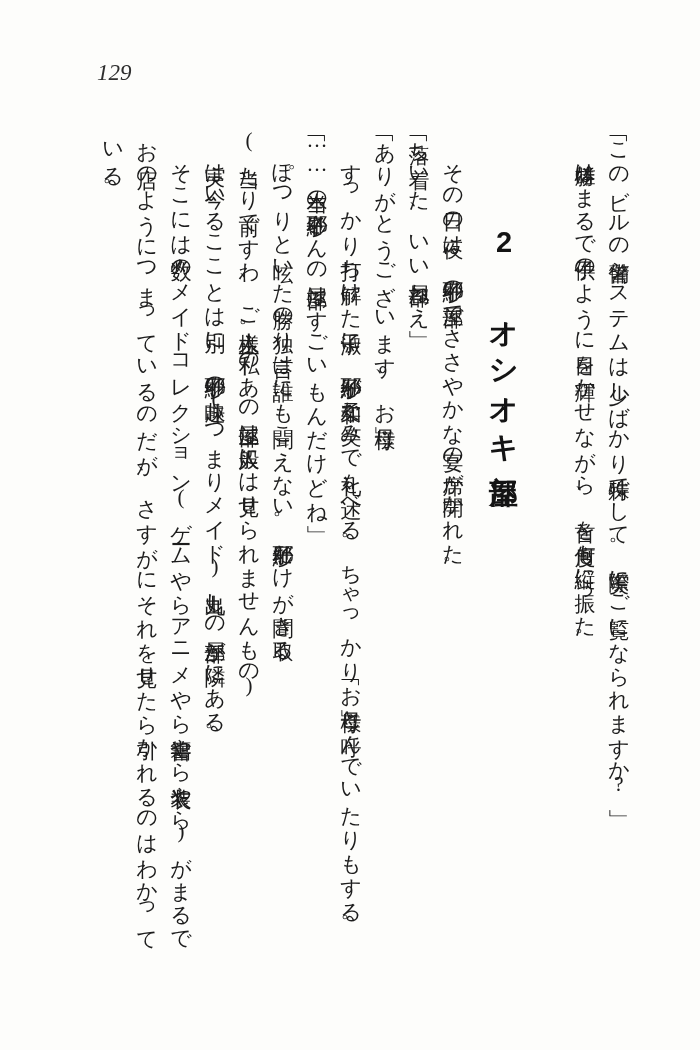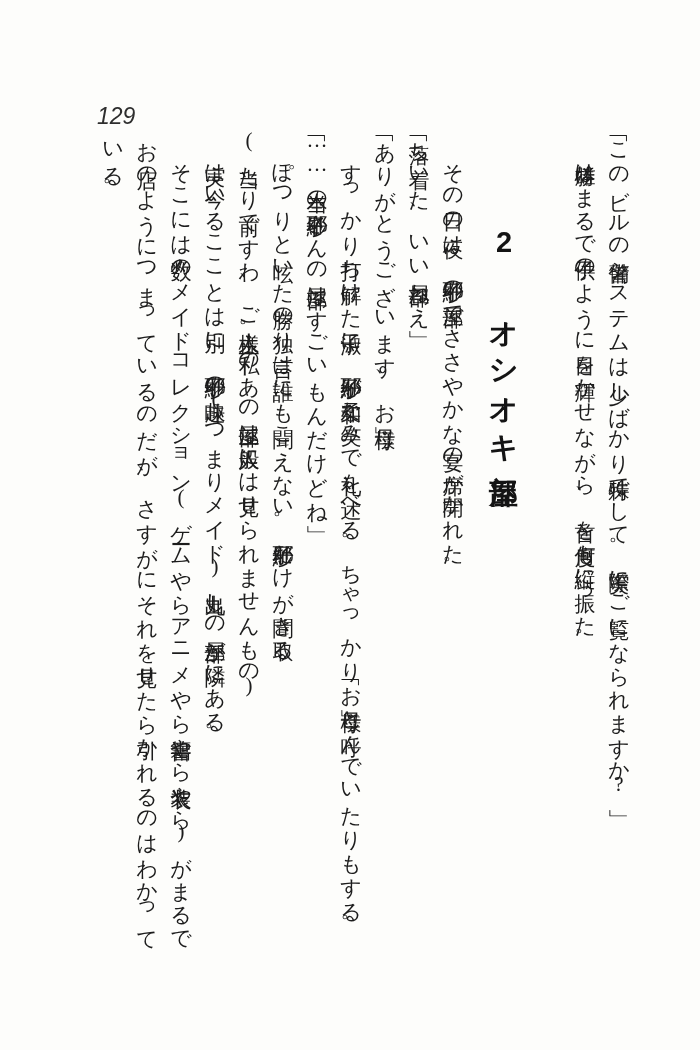--- a/index.html
+++ b/index.html
@@ -14,22 +14,21 @@
     color: #1c1c1c;
   }
 
   .page-number {
     position: absolute;
     top: 60px;
     left: 97px;
     font-size: 23px;
     font-style: italic;
     color: #2e2e2e;
-    font-family: Liberation Sans, sans-serif;
-    margin-top: 43px;
+    font-family: Liberation Serif, serif;
   }
 
   .text-body {
     position: absolute;
     top: 128px;
     right: 64px;
     height: 828px;
     writing-mode: vertical-rl;
     text-orientation: upright;
     font-size: 21px;

